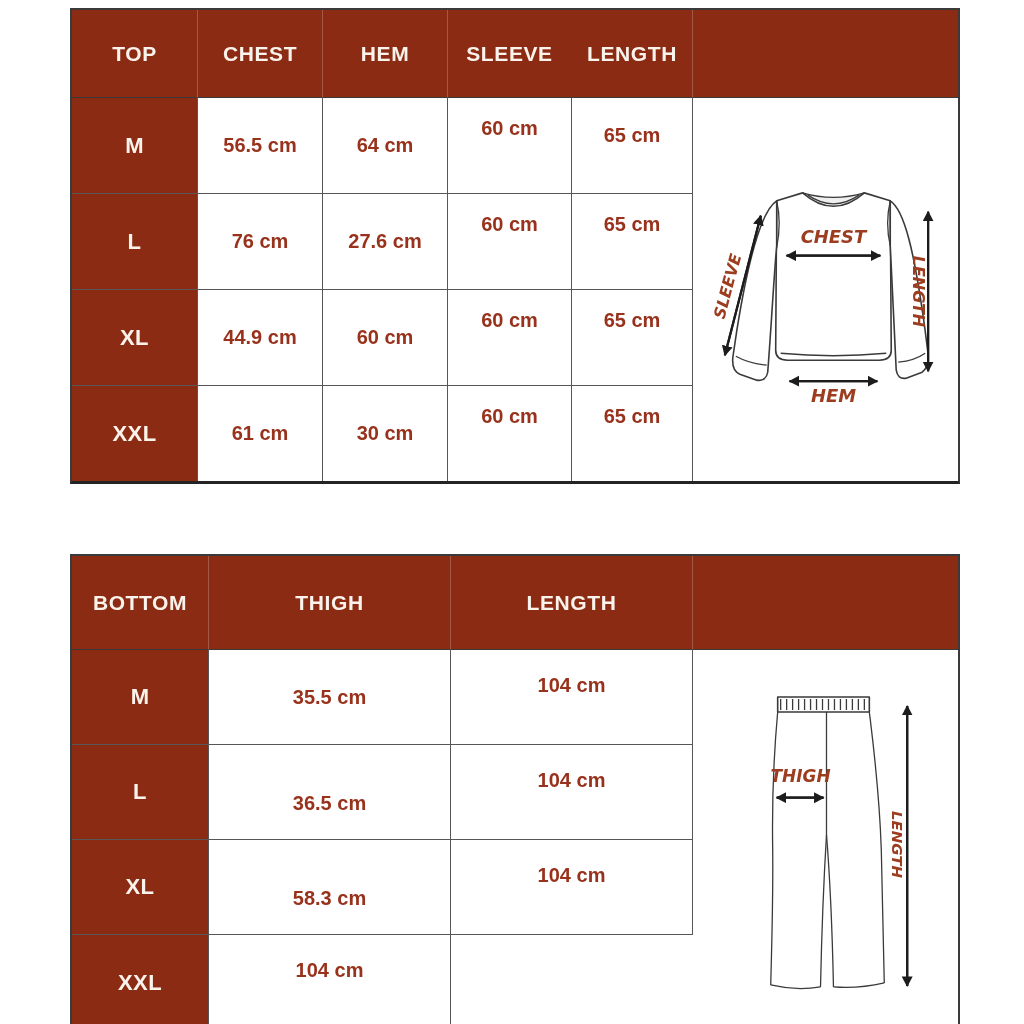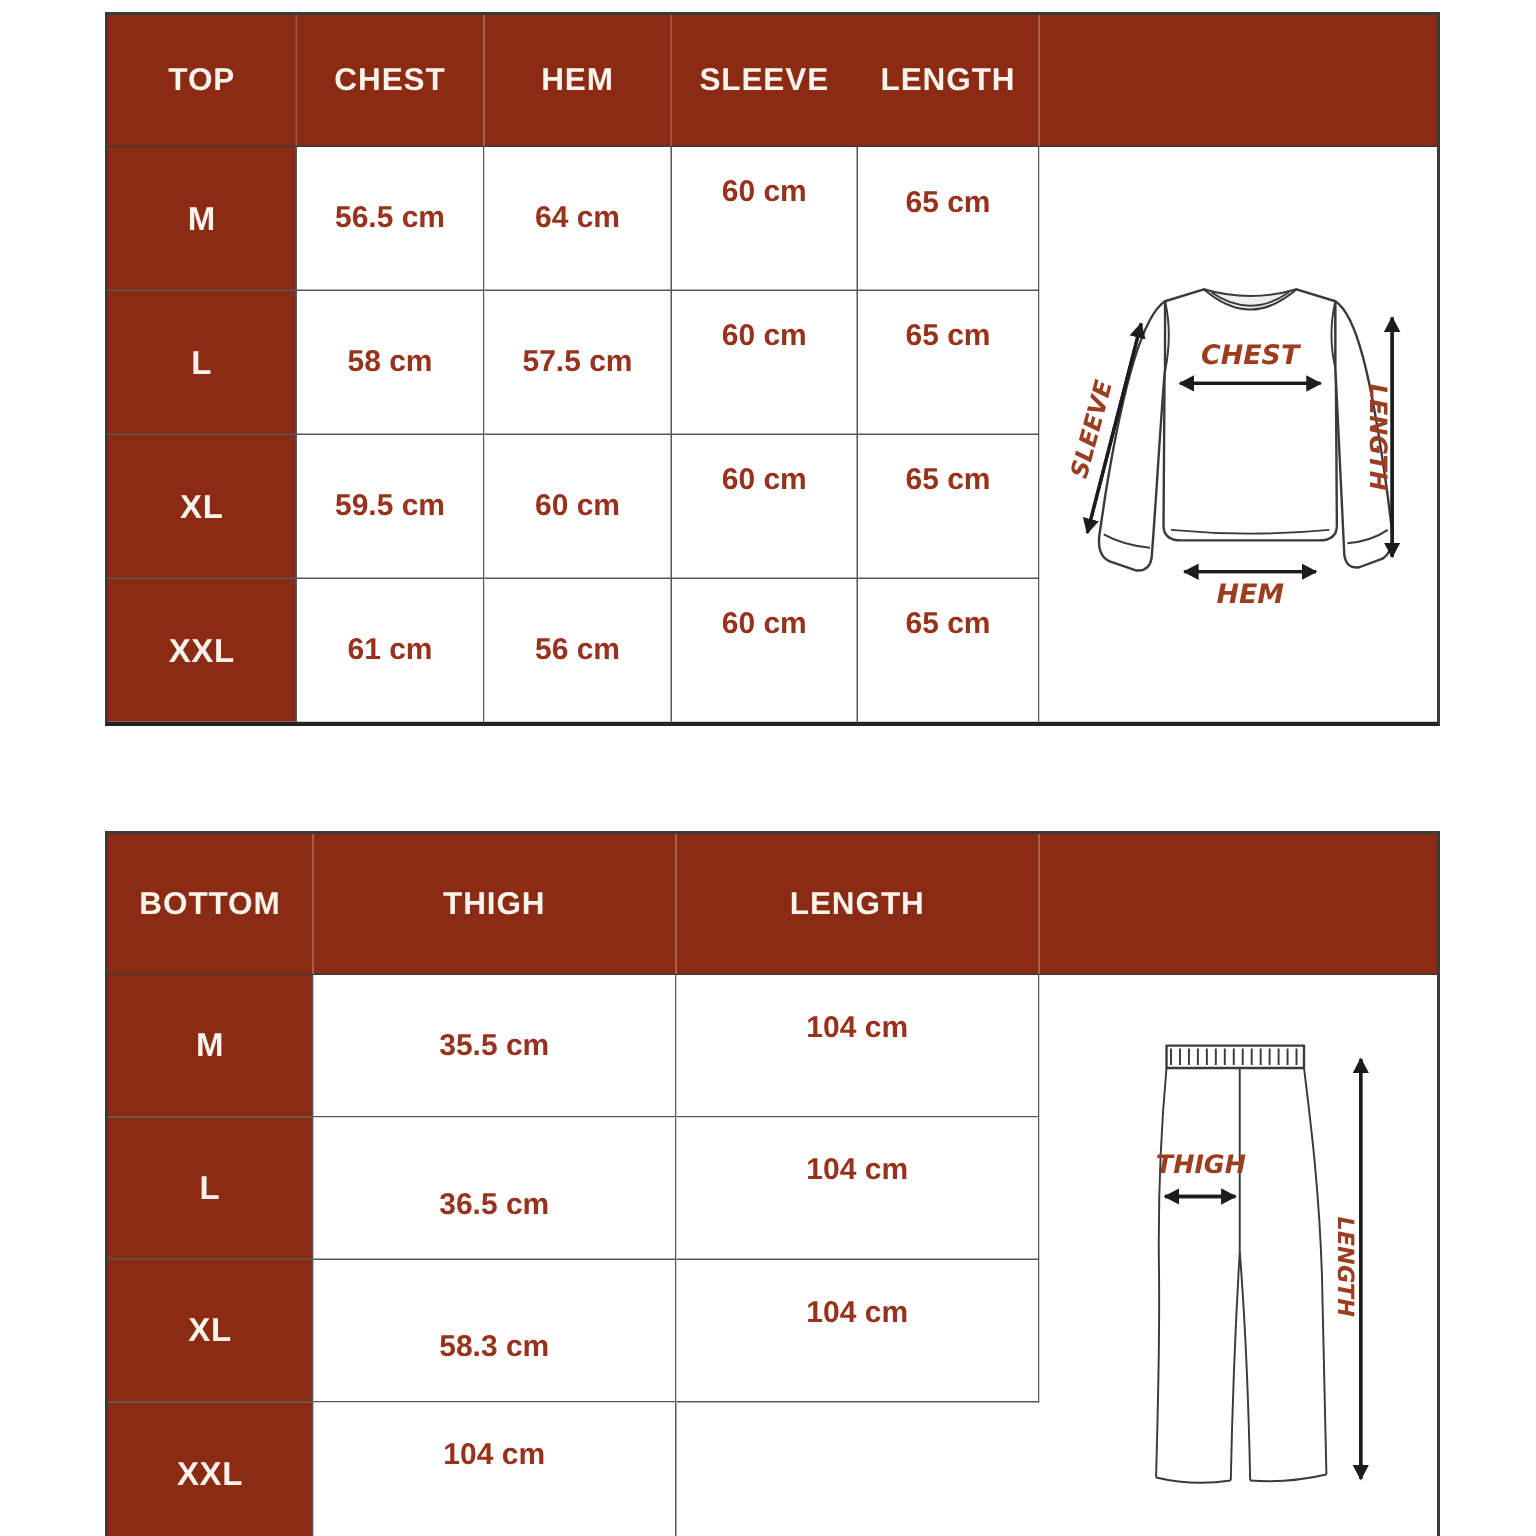--- a/index.html
+++ b/index.html
@@ -59,42 +59,42 @@
     <div class="c val">56.5 cm</div>
     <div class="c val">64 cm</div>
     <div class="c val">
         <span class="up16">60 cm</span>
       </div>
     <div class="c val">
         <span class="up10">65 cm</span>
       </div>
 
     <div class="c rowlab">L</div>
-    <div class="c val">58 cm</div>
-    <div class="c val">57.5 cm</div>
+    <div class="c val">76 cm</div>
+    <div class="c val">27.6 cm</div>
     <div class="c val">
         <span class="up16">60 cm</span>
       </div>
     <div class="c val">
         <span class="up16">65 cm</span>
       </div>
 
     <div class="c rowlab">XL</div>
-    <div class="c val">59.5 cm</div>
+    <div class="c val">44.9 cm</div>
     <div class="c val">60 cm</div>
     <div class="c val">
         <span class="up16">60 cm</span>
       </div>
     <div class="c val">
         <span class="up16">65 cm</span>
       </div>
 
     <div class="c rowlab noB">XXL</div>
     <div class="c val noB">61 cm</div>
-    <div class="c val noB">56 cm</div>
+    <div class="c val noB">30 cm</div>
     <div class="c val noB">
         <span class="up16">60 cm</span>
       </div>
     <div class="c val noB">
         <span class="up16">65 cm</span>
       </div>
 
     <div class="c illo illo-top">
       <svg width="263" height="383" viewBox="0 0 264 384">
         <defs>

